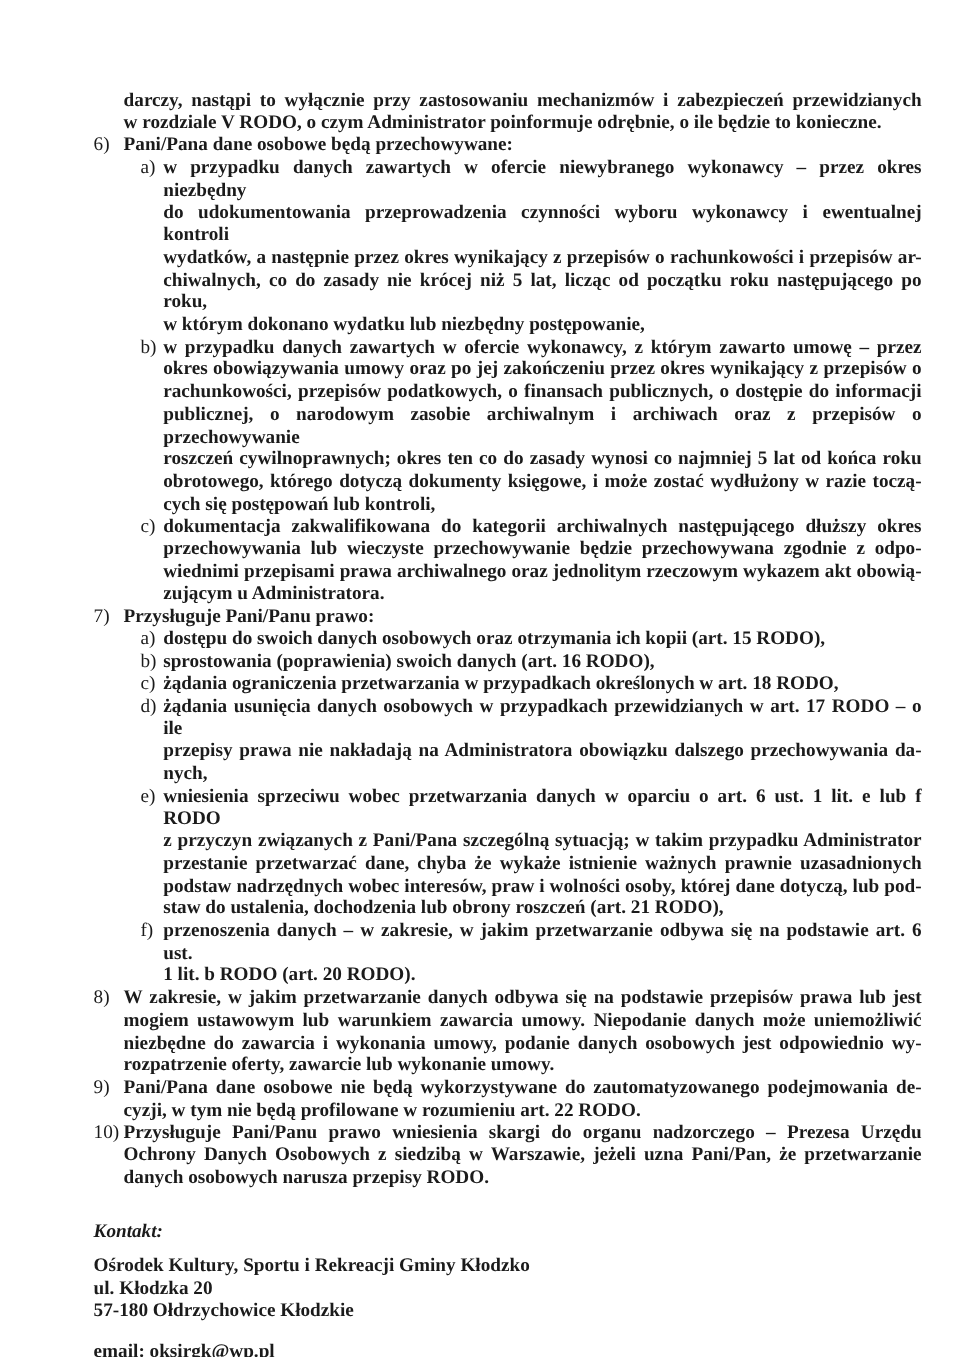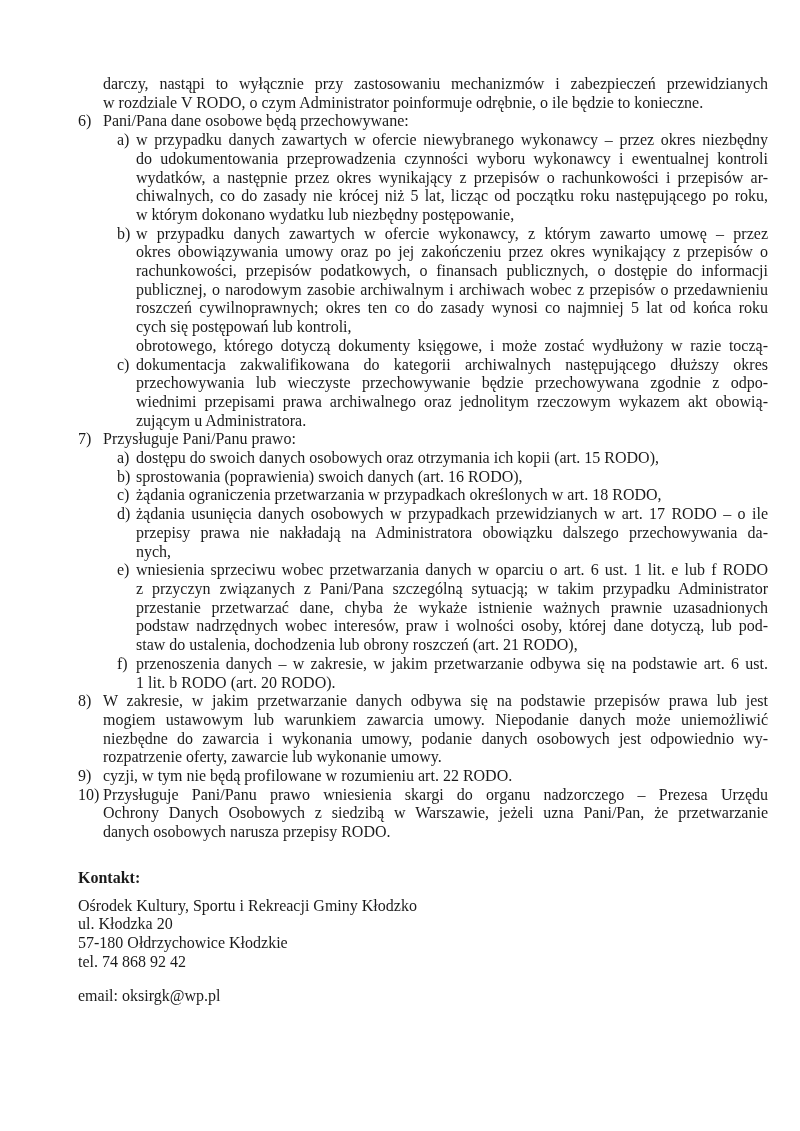--- a/index.html
+++ b/index.html
@@ -19,23 +19,23 @@
     width: 690px;
     line-height: 18.7px;
   }
   .par { padding-left: 25px; }
   .item { display: flex; }
   .num { flex: 0 0 25px; }
   .ibody { flex: 1; min-width: 0; }
   .sub { display: flex; margin-left: 14px; }
   .letter { flex: 0 0 19px; }
   .sbody { flex: 1; min-width: 0; }
-  .ln { white-space: normal; }
+  .ln { white-space: normal; font-weight: bold; }
   .fill { text-align: justify; text-align-last: justify; text-justify: inter-word; }
-  .contact-heading { font-weight: bold; margin-top: 27px; }
+  .contact-heading { font-weight: bold; margin-top: 27px; font-style: italic; }
   .address { margin-top: 9px; }
   .email { margin-top: 16px; }
 </style>
 </head>
 <body>
 
 <div id="page">
   <div id="doc">
     <div id="continuation" class="par">
         <div class="ln fill">darczy, nastąpi to wyłącznie przy zastosowaniu mechanizmów i zabezpieczeń przewidzianych</div>
@@ -55,24 +55,24 @@
                 <div class="ln fill">chiwalnych, co do zasady nie krócej niż 5 lat, licząc od początku roku następującego po roku,</div>
                 <div class="ln">w którym dokonano wydatku lub niezbędny postępowanie,</div>
               </div>
             </div>
             <div class="sub">
               <div class="letter">b)</div>
               <div class="sbody">
                 <div class="ln fill">w przypadku danych zawartych w ofercie wykonawcy, z którym zawarto umowę – przez</div>
                 <div class="ln fill">okres obowiązywania umowy oraz po jej zakończeniu przez okres wynikający z przepisów o</div>
                 <div class="ln fill">rachunkowości, przepisów podatkowych, o finansach publicznych, o dostępie do informacji</div>
-                <div class="ln fill">publicznej, o narodowym zasobie archiwalnym i archiwach wobec z przepisów o przedawnieniu</div>
+                <div class="ln fill">publicznej, o narodowym zasobie archiwalnym i archiwach oraz z przepisów o przechowywanie</div>
                 <div class="ln fill">roszczeń cywilnoprawnych; okres ten co do zasady wynosi co najmniej 5 lat od końca roku</div>
+                <div class="ln fill">obrotowego, którego dotyczą dokumenty księgowe, i może zostać wydłużony w razie toczą-</div>
                 <div class="ln">cych się postępowań lub kontroli,</div>
-                <div class="ln fill">obrotowego, którego dotyczą dokumenty księgowe, i może zostać wydłużony w razie toczą-</div>
               </div>
             </div>
             <div class="sub">
               <div class="letter">c)</div>
               <div class="sbody">
                 <div class="ln fill">dokumentacja zakwalifikowana do kategorii archiwalnych następującego dłuższy okres</div>
                 <div class="ln fill">przechowywania lub wieczyste przechowywanie będzie przechowywana zgodnie z odpo-</div>
                 <div class="ln fill">wiednimi przepisami prawa archiwalnego oraz jednolitym rzeczowym wykazem akt obowią-</div>
                 <div class="ln">zującym u Administratora.</div>
               </div>
@@ -133,34 +133,34 @@
           <div class="ibody">
             <div class="ln fill">W zakresie, w jakim przetwarzanie danych odbywa się na podstawie przepisów prawa lub jest</div>
             <div class="ln fill">mogiem ustawowym lub warunkiem zawarcia umowy. Niepodanie danych może uniemożliwić</div>
             <div class="ln fill">niezbędne do zawarcia i wykonania umowy, podanie danych osobowych jest odpowiednio wy-</div>
             <div class="ln">rozpatrzenie oferty, zawarcie lub wykonanie umowy.</div>
           </div>
         </div>
         <div class="item">
           <div class="num">9)</div>
           <div class="ibody">
+            <div class="ln fill">Pani/Pana dane osobowe nie będą wykorzystywane do zautomatyzowanego podejmowania de-</div>
             <div class="ln">cyzji, w tym nie będą profilowane w rozumieniu art. 22 RODO.</div>
           </div>
         </div>
         <div class="item">
           <div class="num">10)</div>
           <div class="ibody">
             <div class="ln fill">Przysługuje Pani/Panu prawo wniesienia skargi do organu nadzorczego – Prezesa Urzędu</div>
             <div class="ln fill">Ochrony Danych Osobowych z siedzibą w Warszawie, jeżeli uzna Pani/Pan, że przetwarzanie</div>
             <div class="ln">danych osobowych narusza przepisy RODO.</div>
           </div>
         </div>
       </div>
     <div class="contact-heading ln">Kontakt:</div>
     <div class="address">
       <div class="ln">Ośrodek Kultury, Sportu i Rekreacji Gminy Kłodzko</div>
       <div class="ln">ul. Kłodzka 20</div>
       <div class="ln">57-180 Ołdrzychowice Kłodzkie</div>
-      <div class="ln">tel. 74 868 92 42</div>
     </div>
     <div class="email ln">email: oksirgk@wp.pl</div>
   </div>
 </div>
 
 </body></html>

